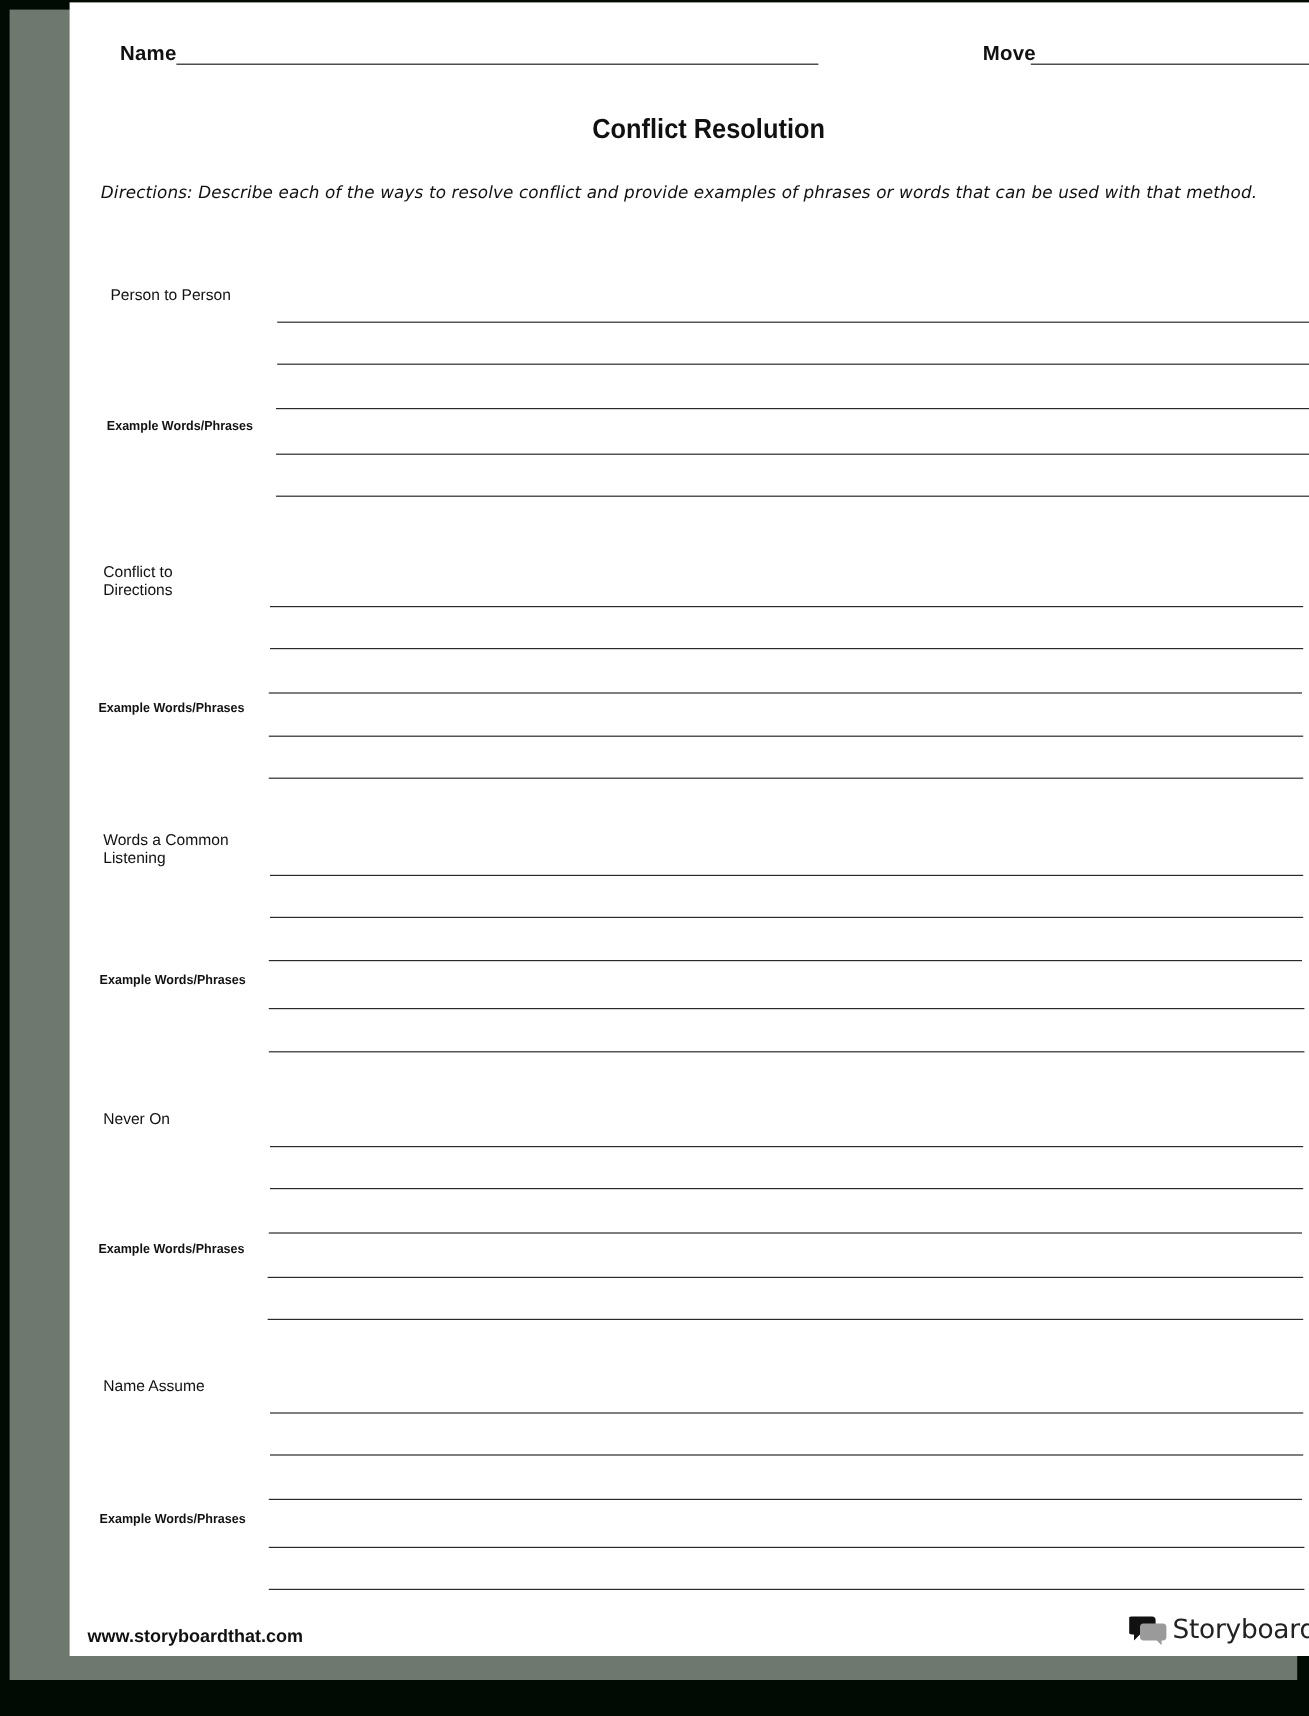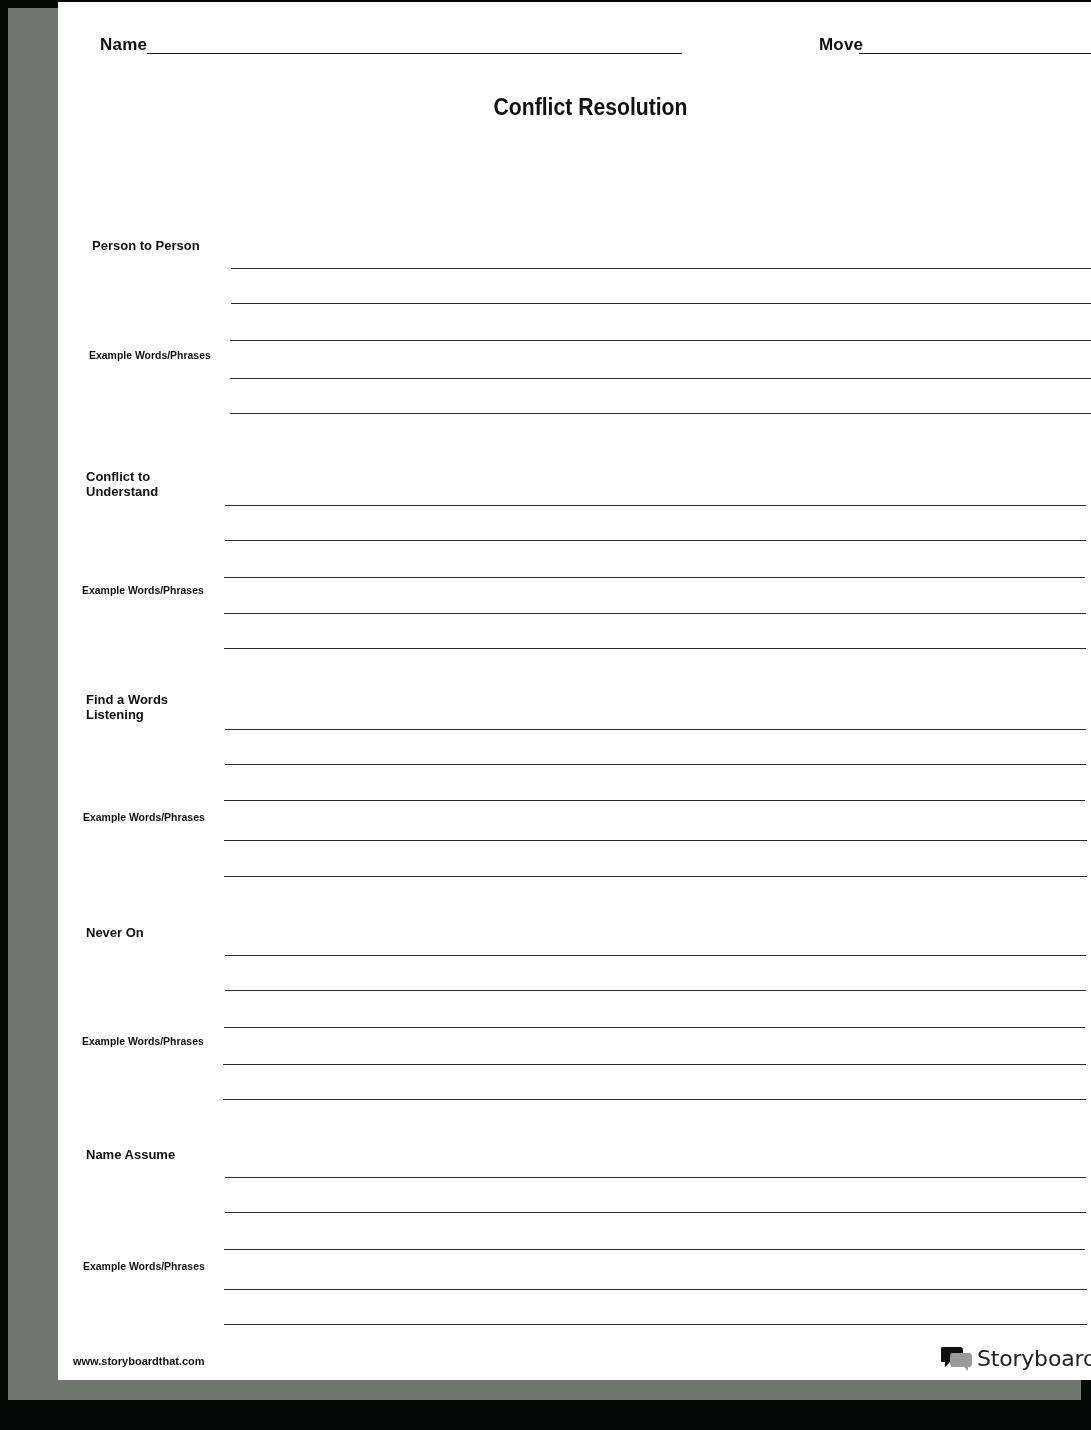--- a/index.html
+++ b/index.html
@@ -53,21 +53,21 @@
       font-style: italic;
       font-size: 14px;
       color: #111;
       letter-spacing: 0.1px;
       transform: scaleX(1.0);
       transform-origin: left top;
       white-space: nowrap;
     }
     .sec-title {
       position: absolute;
-      font-weight: bold;
+      font-weight: normal;
       font-size: 13px;
       line-height: 15px;
       color: #111;
     }
     .ex-label {
       position: absolute;
       font-weight: bold;
       font-size: 11px;
       color: #111;
       white-space: nowrap;
@@ -76,21 +76,21 @@
     }
     .ans-line {
       position: absolute;
       height: 0;
       border-top: 1.6px solid #2b2b2b;
     }
     .footer-url {
       position: absolute;
       left: 15px; top: 1353px;
       font-weight: bold;
-      font-size: 11px;
+      font-size: 15px;
       color: #111;
     }
     .logo {
       position: absolute;
       left: 883px; top: 1342px;
       height: 28px;
       display: flex;
       align-items: center;
     }
     .logo-text {
@@ -110,49 +110,50 @@
 <div class="page">
 
   <span class="abs hdr-label" style="left:42px; top:33px;">Name</span>
   <div class="hdr-line" style="left:89px; top:51px; width:535px;"></div>
 
   <span class="abs hdr-label" style="left:761px; top:33px;">Move</span>
   <div class="hdr-line" style="left:801px; top:51px; width:237px;"></div>
 
   <div class="title">Conflict Resolution</div>
 
+  <div class="directions">Directions: Describe each of the ways to resolve conflict and provide examples of phrases or words that can be used with that method.</div>
 
   <div>
     <div class="sec-title" style="left:34px; top:236px;">
       <span>Person to Person</span>
     </div>
     <div class="ex-label" style="left:31px; top:347px;">Example Words/Phrases</div>
     <div class="ans-line" style="left:173px; top:266px; width:861px;"></div>
     <div class="ans-line" style="left:173px; top:301px; width:861px;"></div>
     <div class="ans-line" style="left:172px; top:338px; width:862px;"></div>
     <div class="ans-line" style="left:172px; top:376px; width:863px;"></div>
     <div class="ans-line" style="left:172px; top:411px; width:863px;"></div>
   </div>
 
   <div>
     <div class="sec-title" style="left:28px; top:467px;">
       <div>Conflict to</div>
-      <div>Understand</div>
+      <div>Directions</div>
     </div>
     <div class="ex-label" style="left:24px; top:582px;">Example Words/Phrases</div>
     <div class="ans-line" style="left:167px; top:503px; width:861px;"></div>
     <div class="ans-line" style="left:167px; top:538px; width:861px;"></div>
     <div class="ans-line" style="left:166px; top:575px; width:861px;"></div>
     <div class="ans-line" style="left:166px; top:611px; width:862px;"></div>
     <div class="ans-line" style="left:166px; top:646px; width:862px;"></div>
   </div>
 
   <div>
     <div class="sec-title" style="left:28px; top:690px;">
-      <div>Find a Words</div>
+      <div>Words a Common</div>
       <div>Listening</div>
     </div>
     <div class="ex-label" style="left:25px; top:809px;">Example Words/Phrases</div>
     <div class="ans-line" style="left:167px; top:727px; width:861px;"></div>
     <div class="ans-line" style="left:167px; top:762px; width:861px;"></div>
     <div class="ans-line" style="left:166px; top:798px; width:861px;"></div>
     <div class="ans-line" style="left:166px; top:838px; width:863px;"></div>
     <div class="ans-line" style="left:166px; top:874px; width:863px;"></div>
   </div>
 

